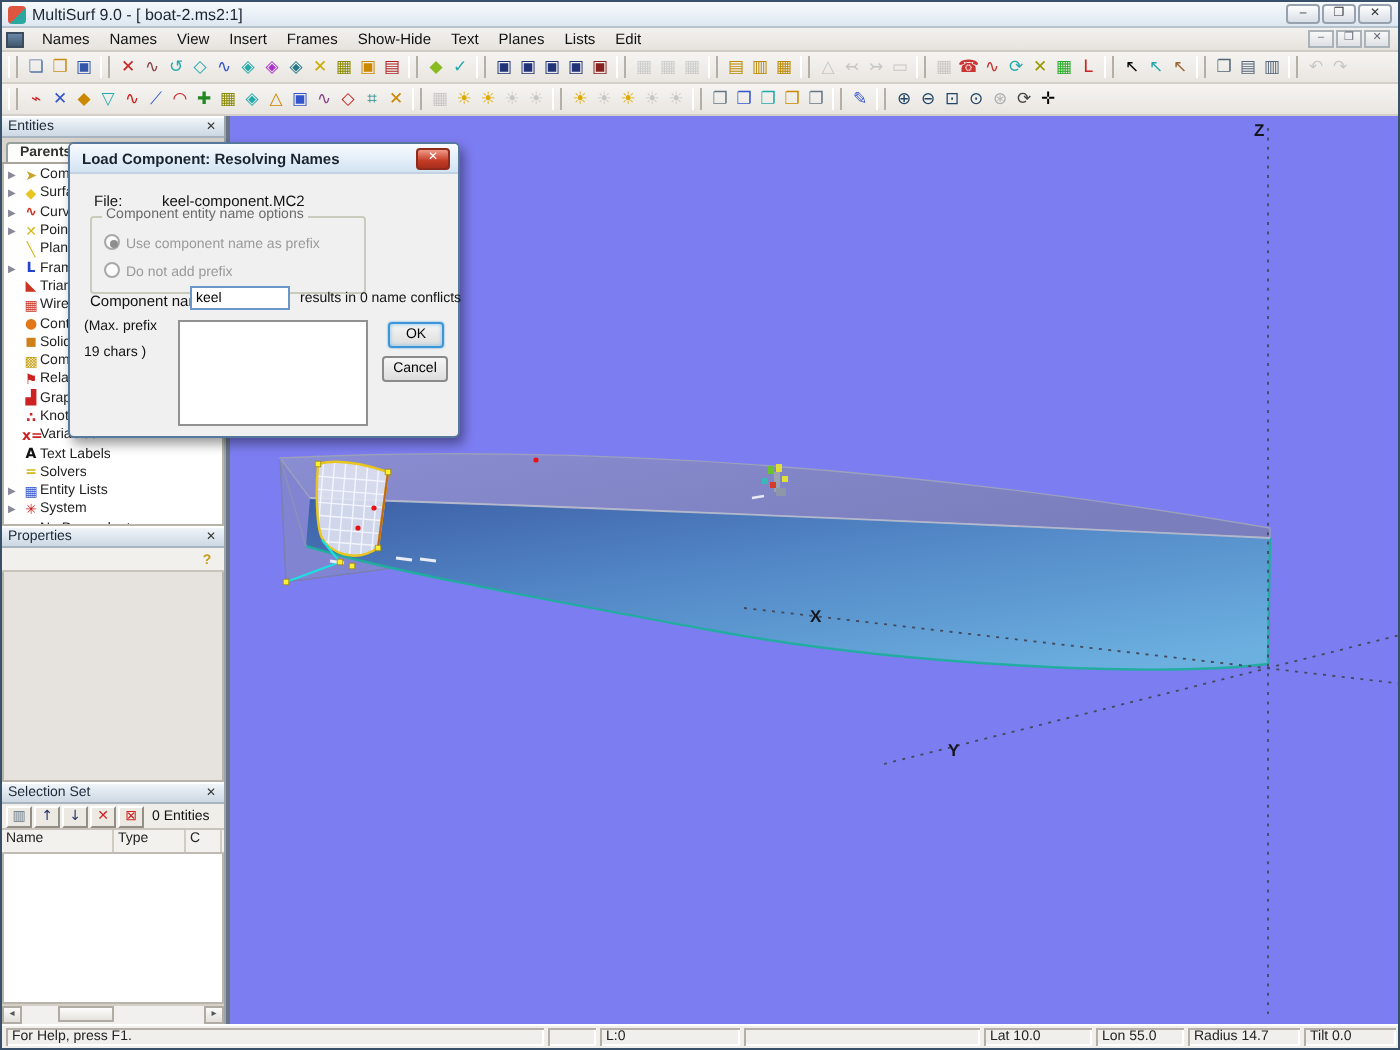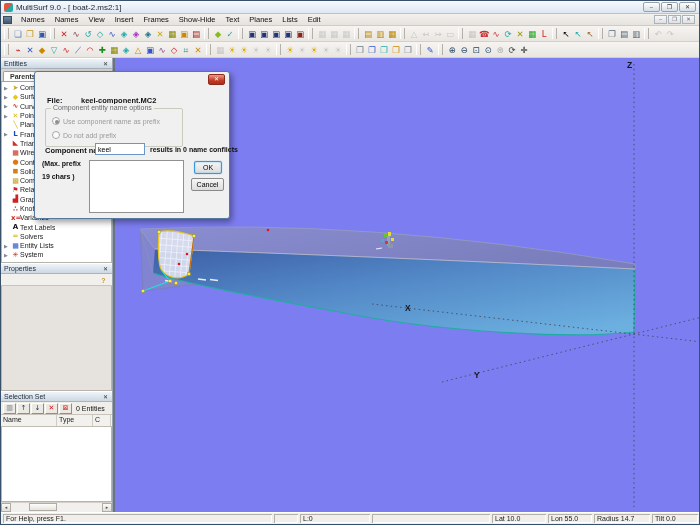--- a/index.html
+++ b/index.html
@@ -54,21 +54,21 @@
   .viewport{flex:1;position:relative;background:#7d7df2;border-left:2px solid #6a7482;}
   .viewport svg{position:absolute;inset:0;}
   
   .statusbar{position:absolute;left:0;bottom:0;right:0;height:12px;background:#f0efec;border-top:1px solid #fff;display:flex;align-items:stretch;gap:2px;padding:1px 1px 1px 2px;}
   .spanel{font-size:7px;color:#222;padding:0 3px;line-height:9px;box-shadow:inset 1px 1px 0 #b4b0a8, inset -1px -1px 0 #fff;white-space:nowrap;overflow:hidden;}
   .spanel.flex{flex:1;}
   
   .dialog{position:absolute;left:33px;top:70px;width:196px;height:148px;background:#f0f0f0;border:1px solid #56789c;border-radius:3px;box-shadow:2px 3px 6px rgba(0,0,0,.4);z-index:50;font-size:7.5px;color:#111;}
   .dtitle{height:15px;background:linear-gradient(#f8fbfe,#d2e3f3);border-bottom:1px solid #c2d2e2;border-radius:2px 2px 0 0;display:flex;align-items:center;padding:0 6px;font-weight:bold;font-size:7.5px;color:#1a2430;}
   .dclose{position:absolute;top:2px;right:4px;width:17px;height:11px;background:linear-gradient(#f09a88,#c33b26 60%,#a92e1c);border:1px solid #8e2a1c;border-radius:2px;color:#fff;font-size:6px;line-height:9px;text-align:center;padding:0;}
-  .drow{position:absolute;white-space:nowrap;font-weight:bold;}
+  .drow{position:absolute;white-space:nowrap;}
   .dgroup{position:absolute;left:10px;top:36px;width:138px;height:39px;border:1px solid #cbcbbd;border-radius:2px;}
   .dlegend{position:absolute;top:-5px;left:5px;background:#f0f0f0;padding:0 2px;font-size:7px;color:#6a6a6a;}
   .radio{display:inline-block;width:8px;height:8px;border-radius:50%;border:1px solid #a8a8a8;background:#fbfbfb;vertical-align:-1px;margin-right:3px;position:relative;}
   .radio.sel::after{content:"";position:absolute;left:2px;top:2px;width:4px;height:4px;border-radius:50%;background:#8e8e8e;}
   .rlabel{color:#9a9a9a;font-size:7px;}
   .dinput{position:absolute;left:60px;top:71px;width:50px;height:12px;border:1px solid #6a96c8;font-size:7px;padding:0 2px;font-family:"Liberation Sans",sans-serif;}
   .dlist{position:absolute;left:54px;top:88px;width:95px;height:53px;background:#fff;border:1px solid #919191;}
   .dbtn{position:absolute;height:13px;font-size:7px;background:linear-gradient(#f6f6f6,#dddddd);border:1px solid #8a8a8a;border-radius:2px;padding:0;font-family:"Liberation Sans",sans-serif;}
   .dbtn.def{border:1px solid #3d96d8;box-shadow:0 0 2px #7fc0ea inset,0 0 1px #3d96d8;}
 </style>
@@ -649,20 +649,23 @@
           <rect x="266" y="181" width="3" height="3" fill="#3ab8b8"></rect>
           <rect x="276" y="180" width="3" height="3" fill="#e2de38"></rect>
           <rect x="273" y="186" width="5" height="4" fill="#8e96aa"></rect>
           <path d="M261,191 L267,190" stroke="#e9ecf6" stroke-width="1.2"></path>
         </g>
       </svg>
     </div>
   </div>
 
   <div class="dialog">
+    <div class="dtitle">
+      <span>Load Component: Resolving Names</span>
+    </div>
     <button class="dclose">✕</button>
 
     <div class="drow" style="left:12px;top:24px;">File:</div>
     <div class="drow" style="left:46px;top:24px;">keel-component.MC2</div>
 
     <div class="dgroup">
       <span class="dlegend">Component entity name options</span>
       <div style="position:absolute;left:6px;top:8px;white-space:nowrap;">
         <span class="radio sel"></span><span class="rlabel">Use component name as prefix</span>
       </div>

